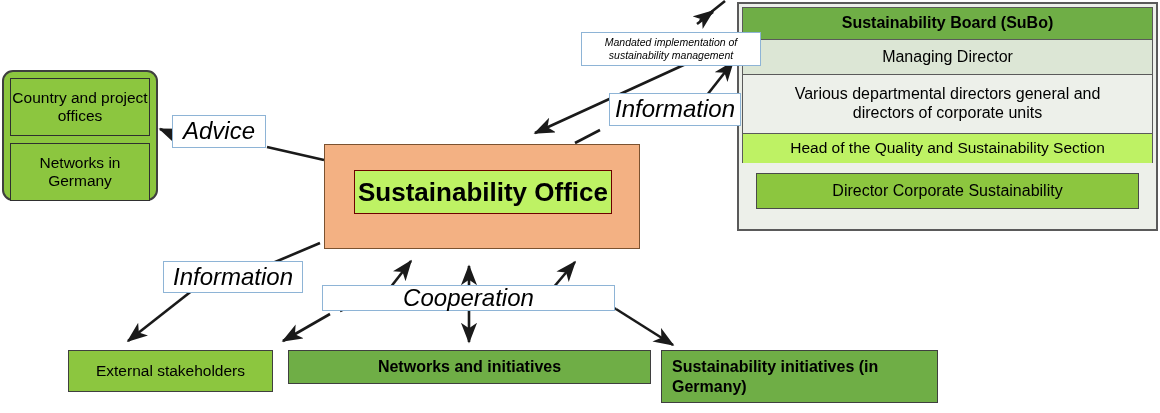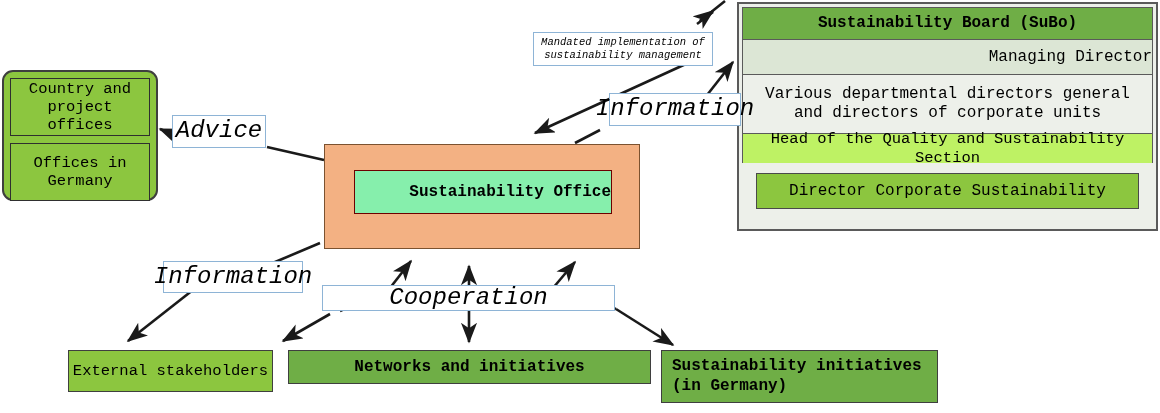--- a/index.html
+++ b/index.html
@@ -8,21 +8,21 @@
     color:#000000;
     -webkit-font-smoothing:antialiased;
   }
   #canvas{
     position:relative;
     width:1160px;
     height:413px;
     background:#ffffff;
     overflow:hidden;
   }
-  .abs{position:absolute;box-sizing:border-box;font-family:Liberation Mono, monospace;}
+  .abs{position:absolute;box-sizing:border-box;}
 
   
   .ctr{
     display:flex;
     align-items:center;
     justify-content:center;
     text-align:center;
     line-height:1.18;
   }
   .ctr-left{
@@ -44,26 +44,25 @@
     border:1.5px solid #2f2f2f;
     font-size:15.5px;
   }
 
   
   .office-outer{
     background:#F3B183;
     border:1.5px solid #7b5230;
   }
   .office-inner{
-    background:#86efac;
+    background:#bef264;
     border:1.5px solid #6d0000;
     font-weight:bold;
-    font-size:16px;
-    color:#000000;
-    justify-content:flex-end;
+    font-size:26px;
+    color:#000000;
   }
   .office-sub{
     font-size:15.5px;
     color:#000000;
   }
 
   
   .board{
     background:#EDF0EA;
     border:2px solid #5a5a5a;
@@ -102,21 +101,21 @@
   }
 
   
   .label-box{
     background:#ffffff;
     border:1px solid #8EB4D6;
     font-style:italic;
     color:#000000;
   }
   .label-lg{font-size:24px;}
-  .label-sm{font-size:10.5px;line-height:1.25;}
+  .label-sm{font-size:10.5px;line-height:1.25;margin-left:48px;}
 
   svg.arrows{position:absolute;left:0;top:0;width:1160px;height:413px;pointer-events:none;}
 </style>
 </head>
 <body>
 
 <div id="canvas">
 
   <svg class="arrows" viewBox="0 0 1160 413" xmlns="http://www.w3.org/2000/svg">
     <defs>
@@ -166,37 +165,37 @@
       <path d="M553,288 L616,309" stroke="#1a1a1a" stroke-width="2.6" fill="none"></path>
       <path d="M616,309 L673,345" stroke="#1a1a1a" stroke-width="2.6" fill="none" marker-end="url(#ah)"></path>
     </g>
   </svg>
 
   <div class="abs panel-green" style="left:2px;top:70px;width:156px;height:131px;border-radius:11px;">
     <div class="sub-green ctr" style="height:56px;margin-bottom:7px;">
       <span>Country and project offices</span>
     </div>
     <div class="sub-green ctr" style="height:56px;">
-      <span>Offices in Germany</span>
+      <span>Networks in Germany</span>
     </div>
   </div>
 
   <div class="abs office-outer" style="left:324px;top:144px;width:316px;height:105px;">
     <div class="office-inner ctr abs" style="left:29px;top:25px;width:258px;height:44px;">
       <span>Sustainability Office</span>
     </div>
   </div>
 
   <div class="abs board" style="left:737px;top:2px;width:421px;height:229px;">
 
     <div class="board-row board-head ctr" style="height:33px;">
       <span>Sustainability Board (SuBo)</span>
     </div>
 
-    <div class="board-row board-r1 ctr" style="height:36px;margin-top:-1px;justify-content:flex-end;">
+    <div class="board-row board-r1 ctr" style="height:36px;margin-top:-1px;">
       <span>Managing Director</span>
     </div>
 
     <div class="board-row board-r2 ctr" style="height:60px;margin-top:-1px;padding:0 20px;">
       <span>Various departmental directors general and directors of corporate units</span>
     </div>
 
     <div class="board-row board-r3 ctr" style="height:31px;margin-top:-1px;">
       <span>Head of the Quality and Sustainability Section</span>
     </div>

